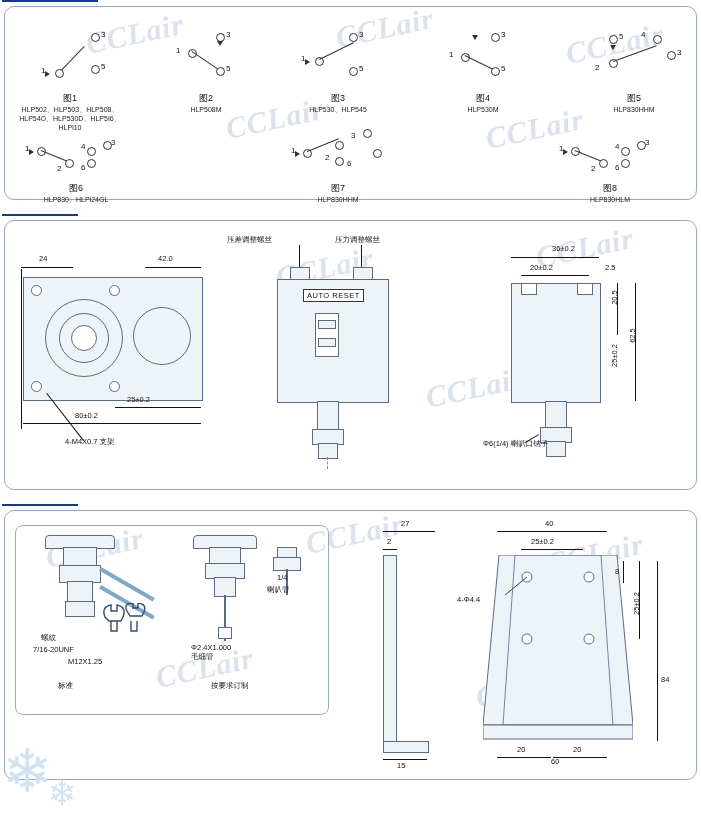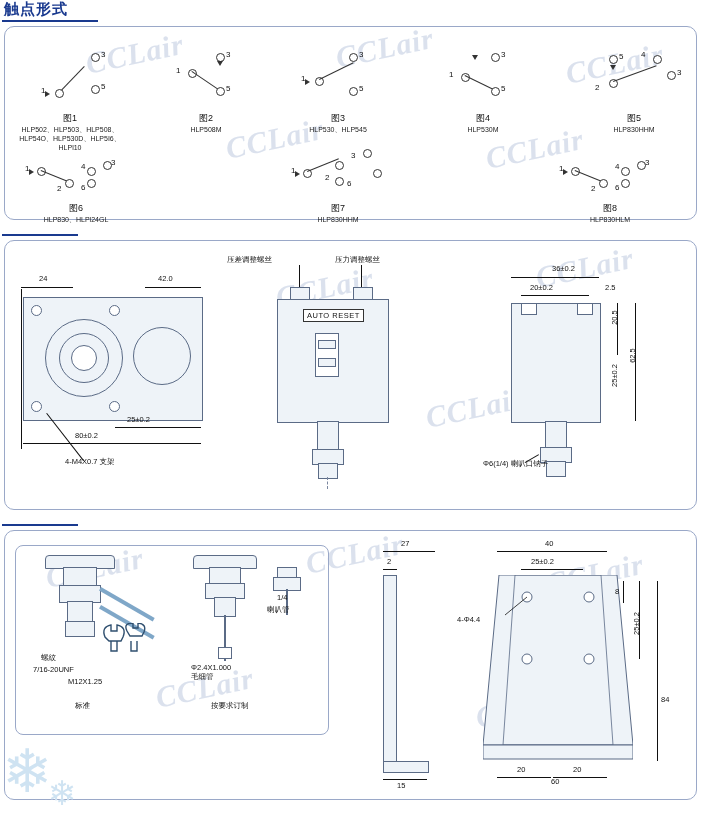--- a/index.html
+++ b/index.html
@@ -79,21 +79,20 @@
     position:absolute;border:1px solid #333;background:#fff;
     font-size:7.5px;padding:1px 3px;letter-spacing:.5px;
   }
   
   .snow{position:absolute;color:#cfe3f2;font-size:60px;line-height:1;}
 </style>
 </head>
 <body>
 
 <div>
-  <div class="section-title">触点形式</div>
   <div class="title-rule"></div>
 
   <div class="panel" id="contact-panel">
 
     <div class="wm" style="left:80px;top:10px;transform:rotate(-12deg);">CCLair</div>
     <div class="wm" style="left:330px;top:4px;transform:rotate(-12deg);">CCLair</div>
     <div class="wm" style="left:560px;top:20px;transform:rotate(-12deg);">CCLair</div>
     <div class="wm" style="left:220px;top:95px;transform:rotate(-12deg);">CCLair</div>
     <div class="wm" style="left:480px;top:105px;transform:rotate(-12deg);">CCLair</div>
 
@@ -341,21 +340,21 @@
       <svg style="position:absolute;left:96px;top:92px;" width="50" height="30" viewBox="0 0 50 30">
         <path d="M4,14 q-4,-10 6,-12 l0,6 l6,0 l0,-6 q10,2 6,12 l-2,4 l-12,0 z" fill="none" stroke="#2f4f6f" stroke-width="1.4"></path>
         <path d="M10,18 l0,10 l6,0 l0,-10" fill="none" stroke="#2f4f6f" stroke-width="1.4"></path>
         <path d="M26,8 q-4,-8 6,-8 l0,5 l5,0 l0,-5 q9,1 6,9 l-2,4 l-12,0 z" fill="none" stroke="#2f4f6f" stroke-width="1.4"></path>
         <path d="M30,18 l0,10 l6,0 l0,-10" fill="none" stroke="#2f4f6f" stroke-width="1.4"></path>
       </svg>
 
       <div class="callout" style="left:36px;top:122px;">螺紋</div>
       <div class="callout" style="left:28px;top:134px;">7/16-20UNF</div>
       <div class="callout" style="left:28px;top:146px;padding-left:35px;">M12X1.25</div>
-      <div class="callout" style="left:70px;top:170px;">标准</div>
+      <div class="callout" style="left:53px;top:170px;">标准</div>
     </div>
 
     <div>
       <div class="box" style="left:188px;top:24px;width:62px;height:12px;border-radius:4px 4px 0 0;"></div>
       <div class="box" style="left:204px;top:36px;width:30px;height:16px;"></div>
       <div class="box" style="left:200px;top:52px;width:38px;height:14px;"></div>
       <div class="box" style="left:209px;top:66px;width:20px;height:18px;"></div>
       <div class="clv" style="left:219px;top:84px;height:46px;border-left:2px solid #5b6b86;"></div>
       <div class="boxw" style="left:213px;top:116px;width:12px;height:10px;"></div>
 

